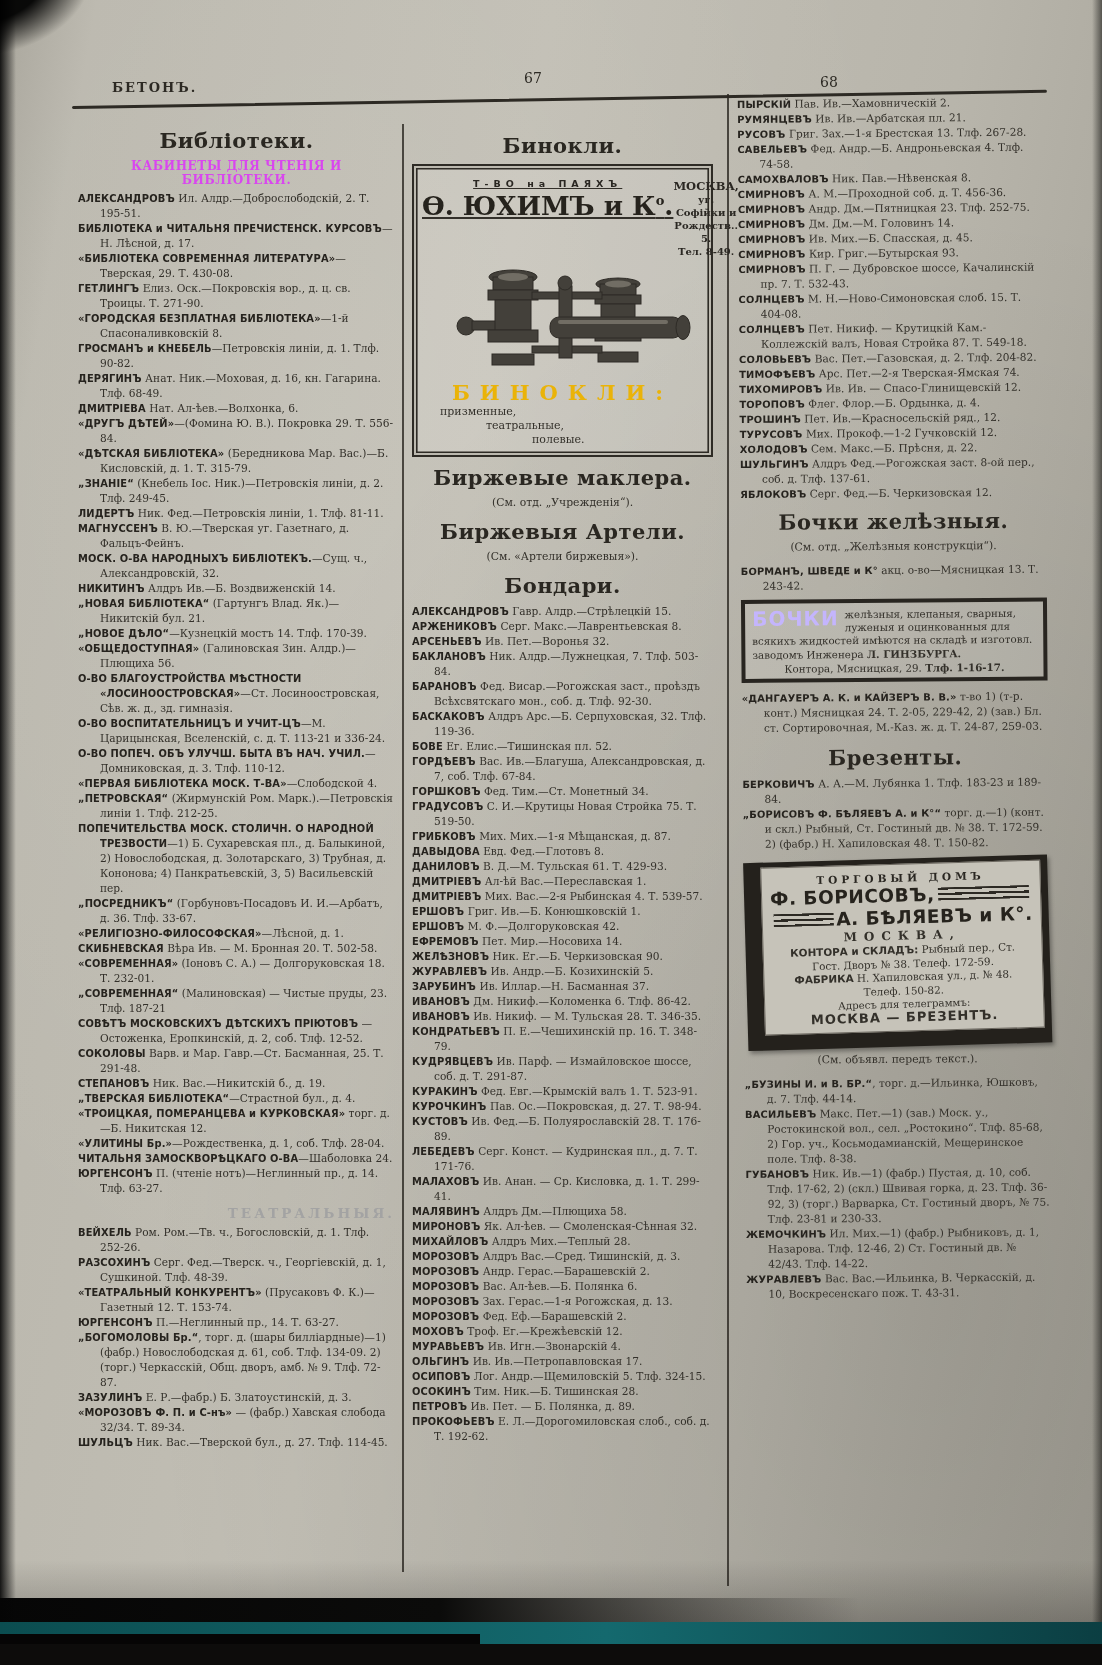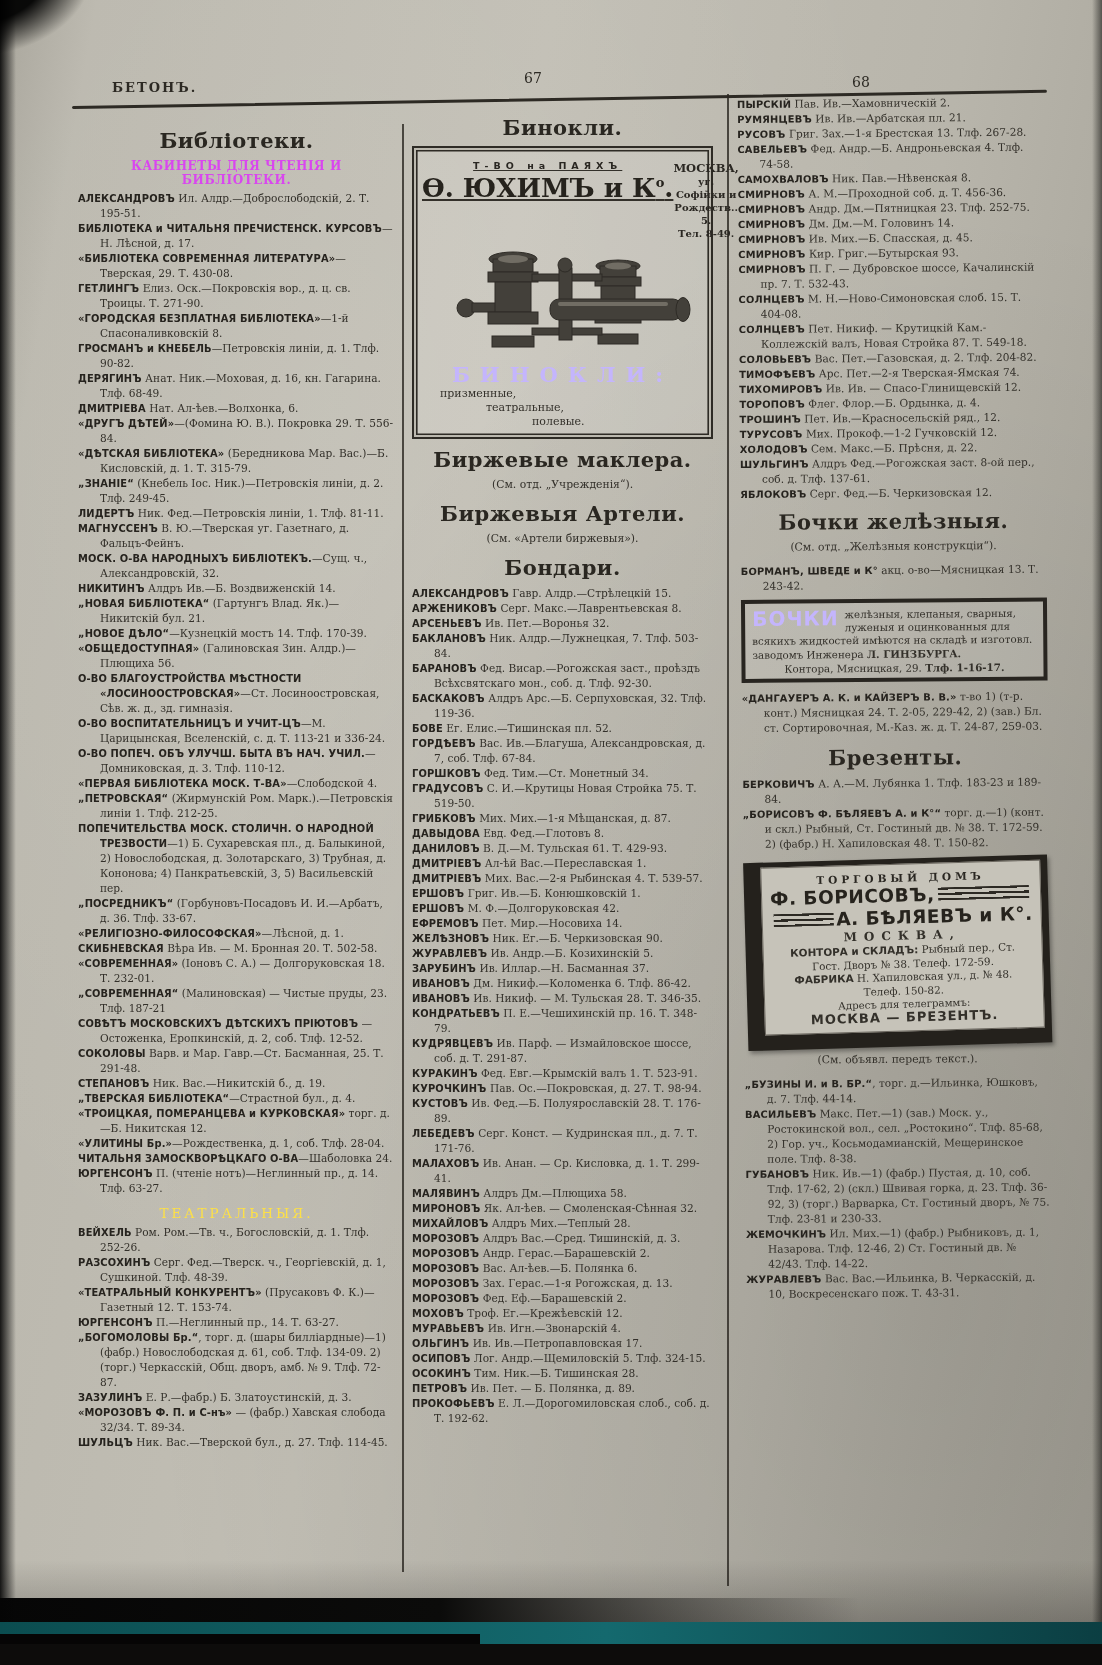--- a/index.html
+++ b/index.html
@@ -20,30 +20,30 @@
              background:linear-gradient(to bottom,rgba(20,18,16,0),rgba(20,18,16,.25));}
   .band-black{position:absolute;left:0;top:1598px;width:1102px;height:30px;
              background:linear-gradient(to right,#060606 0%,#0b0b0a 40%,rgba(10,10,10,0) 78%);}
   .band-teal{position:absolute;left:0;top:1622px;width:1102px;height:43px;
              background:linear-gradient(to right,#0b4d50,#14696e 55%,#0b3e42);}
   .band-teal-black{position:absolute;left:0;top:1634px;width:480px;height:31px;background:#060505;}
 
   .runhead{position:absolute;left:112px;top:80px;font-weight:bold;font-size:13px;letter-spacing:2px;color:#2c2923;}
   .pnum{position:absolute;font-size:14px;color:#2c2923;}
   #pnum-left{left:524px;top:70px;}
-  #pnum-right{left:852px;top:74px;}
+  #pnum-right{left:820px;top:74px;}
   .header-rule{position:absolute;left:72px;top:106px;width:975px;height:2.6px;background:#2d2a24;
                transform:rotate(-0.95deg);transform-origin:left center;border-radius:2px;}
   .vrule{position:absolute;width:1.6px;background:rgba(42,39,33,.8);}
   #vrule1{left:402px;top:124px;height:1448px;}
   #vrule2{left:727px;top:94px;height:1492px;}
 
   .col{position:absolute;}
   #col1{left:78px;top:120px;width:317px;}
-  #col2{left:412px;top:113px;width:301px;}
+  #col2{left:412px;top:131px;width:301px;}
   #col3{left:737px;top:97px;width:306px;transform:rotate(-0.45deg);transform-origin:top left;}
 
   .sec-head{text-align:center;font-weight:bold;font-size:21px;color:#2a2721;margin:8px 0 6px;letter-spacing:.5px;}
   .sub-head{text-align:center;font-weight:bold;font-size:12px;color:#d946ef;margin:4px 0 4px;letter-spacing:.6px;}
   .note{text-align:center;font-size:10.8px;margin:4px 0 10px;}
   .entries{margin:0;}
   .entry{margin:0;padding-left:22px;text-indent:-22px;font-size:10.6px;line-height:15px;}
   .entry .nm{font-family:"DejaVu Sans",sans-serif;font-weight:700;font-size:9.9px;letter-spacing:.15px;color:#26231e;}
   .entry .tx{font-size:10.6px;}
 
@@ -52,21 +52,21 @@
             box-shadow:inset 0 0 0 2px #bcb9af, inset 0 0 0 3.6px #2e2b25;
             padding:12px 8px 8px;background:rgba(255,255,252,.12);}
   .ju-top{display:flex;}
   .ju-left{flex:1.35;text-decoration:underline;}
   .ju-tag{text-align:center;font-family:"DejaVu Sans",sans-serif;font-weight:700;font-size:9.5px;letter-spacing:5px;color:#2a2722;}
   .ju-name{font-weight:bold;font-size:26px;color:#26231d;color:#26231d;white-space:nowrap;margin-top:2px;}
   .ju-name sup{font-size:13px;}
   .ju-addr{flex:1;text-align:center;font-weight:bold;font-size:10px;line-height:13px;color:#2a2722;padding-top:2px;}
   .ju-addr .city{font-size:11.5px;}
   .ju-binocs{display:block;margin:4px auto 0;}
-  .ju-product{text-align:center;font-weight:bold;font-size:21px;letter-spacing:10px;color:#c4b5fd;margin-top:2px;}
+  .ju-product{text-align:center;font-weight:bold;font-size:21px;letter-spacing:10px;color:#eab308;margin-top:2px;}
   .ju-kind{font-size:11px;line-height:14px;margin:0;}
   .k0{padding-left:18px;} .k1{padding-left:64px;} .k2{padding-left:110px;}
 
   
   .ad-ginz{margin:6px 0 8px;border:4px solid #282520;padding:5px 7px 4px;background:rgba(255,255,252,.10);}
   .gz-word{float:left;font-family:"DejaVu Sans",sans-serif;font-weight:700;font-size:20px;letter-spacing:1px;
            line-height:.95;margin:1px 6px 0 0;color:#c4b5fd;}
   .gz-text{font-size:10.3px;line-height:13.2px;margin:0;}
   .gz-line5{clear:both;text-align:center;font-size:10.3px;margin:1px 0 0;}
   .gz-b{font-weight:bold;}
@@ -80,21 +80,21 @@
   .bo-name{font-family:"DejaVu Sans",sans-serif;font-weight:700;font-size:18.5px;letter-spacing:.5px;color:#26231d;white-space:nowrap;}
   .bo-rules{flex:1;height:13px;margin:0 3px;
             background:repeating-linear-gradient(to bottom,#2c2923 0 2.2px,rgba(0,0,0,0) 2.2px 5.4px);}
   .bo-rules.short{max-width:70px;}
   .bo-city{text-align:center;font-weight:bold;font-size:12px;letter-spacing:7px;margin:1px 0;}
   .bo-line{font-size:10.4px;line-height:13.6px;margin:0;text-align:center;}
   .bo-strong{font-family:"DejaVu Sans",sans-serif;font-weight:700;font-size:10.4px;}
   .bo-tel{text-align:center;}
   .bo-telegraph{text-align:center;font-size:10.2px;margin:1px 0 0;}
   .bo-cable{text-align:center;font-family:"DejaVu Sans",sans-serif;font-weight:700;font-size:13px;letter-spacing:1px;margin:0;} .mt8{margin-top:8px;} .mt10{margin-top:10px;}
-  .theatre-head{text-align:center;font-weight:normal;font-size:13.5px;letter-spacing:3px;margin:9px 0 4px;color:#fde047;}
+  .theatre-head{text-align:right;font-weight:bold;font-size:13.5px;letter-spacing:3px;margin:9px 0 4px;color:#a3a3a3;}
 </style>
 </head>
 <body>
 
 <div id="photo">
   <div id="paper"></div>
 
   <div class="runhead">БЕТОНЪ.</div>
   <div class="pnum" id="pnum-left">67</div>
   <div class="pnum" id="pnum-right">68</div>

